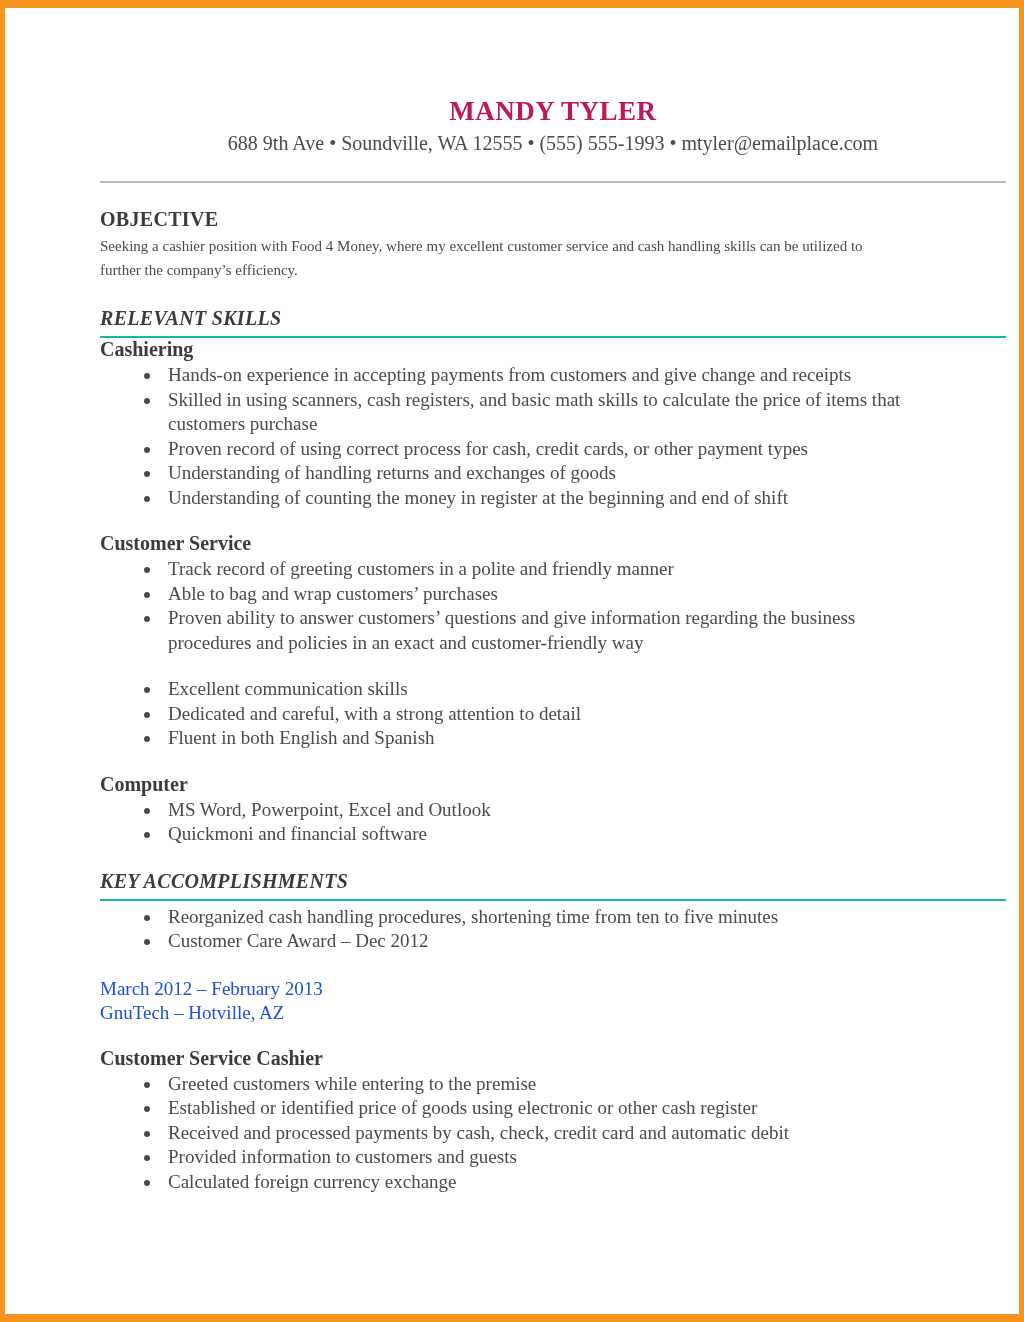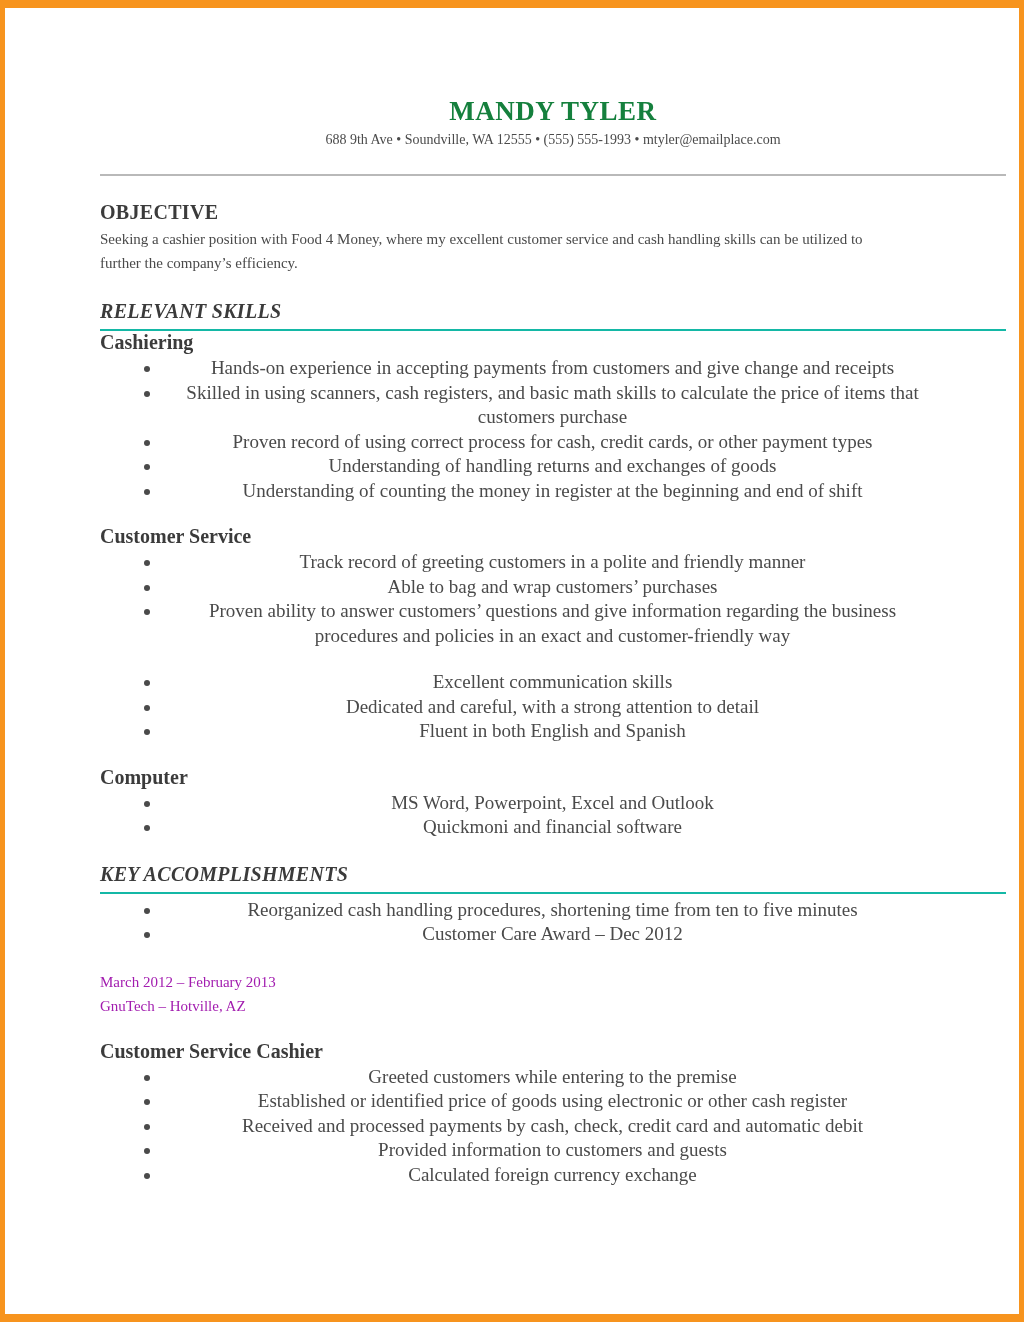--- a/index.html
+++ b/index.html
@@ -27,26 +27,26 @@
     color: #4a4a4a;
   }
 
   
   .resume-header { padding-top: 88px; text-align: center; }
 
   .resume-name {
     font-size: 27px;
     font-weight: bold;
     letter-spacing: 0.5px;
-    color: #15803d;
+    color: #be185d;
   }
 
   .resume-contact {
     margin-top: 5px;
-    font-size: 14px;
+    font-size: 20px;
     color: #4a4a4a;
   }
 
   .header-rule {
     margin-top: 26px;
     height: 2px;
     background: #b9b9b9;
   }
 
   
@@ -81,40 +81,39 @@
     color: #3b3b3b;
   }
 
   .skill-group { margin-top: 0; }
   .skill-group + .skill-group { margin-top: 22px; }
 
   ul.bullets {
     margin-top: 2px;
     padding-left: 62px;
     list-style: disc;
-    text-align: center;
   }
 
   ul.bullets li {
     font-size: 19px;
     line-height: 24.5px;
     max-width: 775px;
     padding-left: 6px;
     color: #4a4a4a;
   }
 
   .sec-accomplishments { margin-top: 23px; }
   .sec-accomplishments ul.bullets { margin-top: 4px; }
 
   .sec-experience { margin-top: 23px; }
 
   .experience-line {
-    font-size: 15px;
+    font-size: 19px;
     line-height: 24px;
-    color: #a21caf;
+    color: #1d4ed8;
   }
   .experience-line.first { margin-top: 4px; }
 
   .role-block { margin-top: 22px; }
 </style>
 </head>
 <body>
 
 <div class="page">
   <div class="content">

